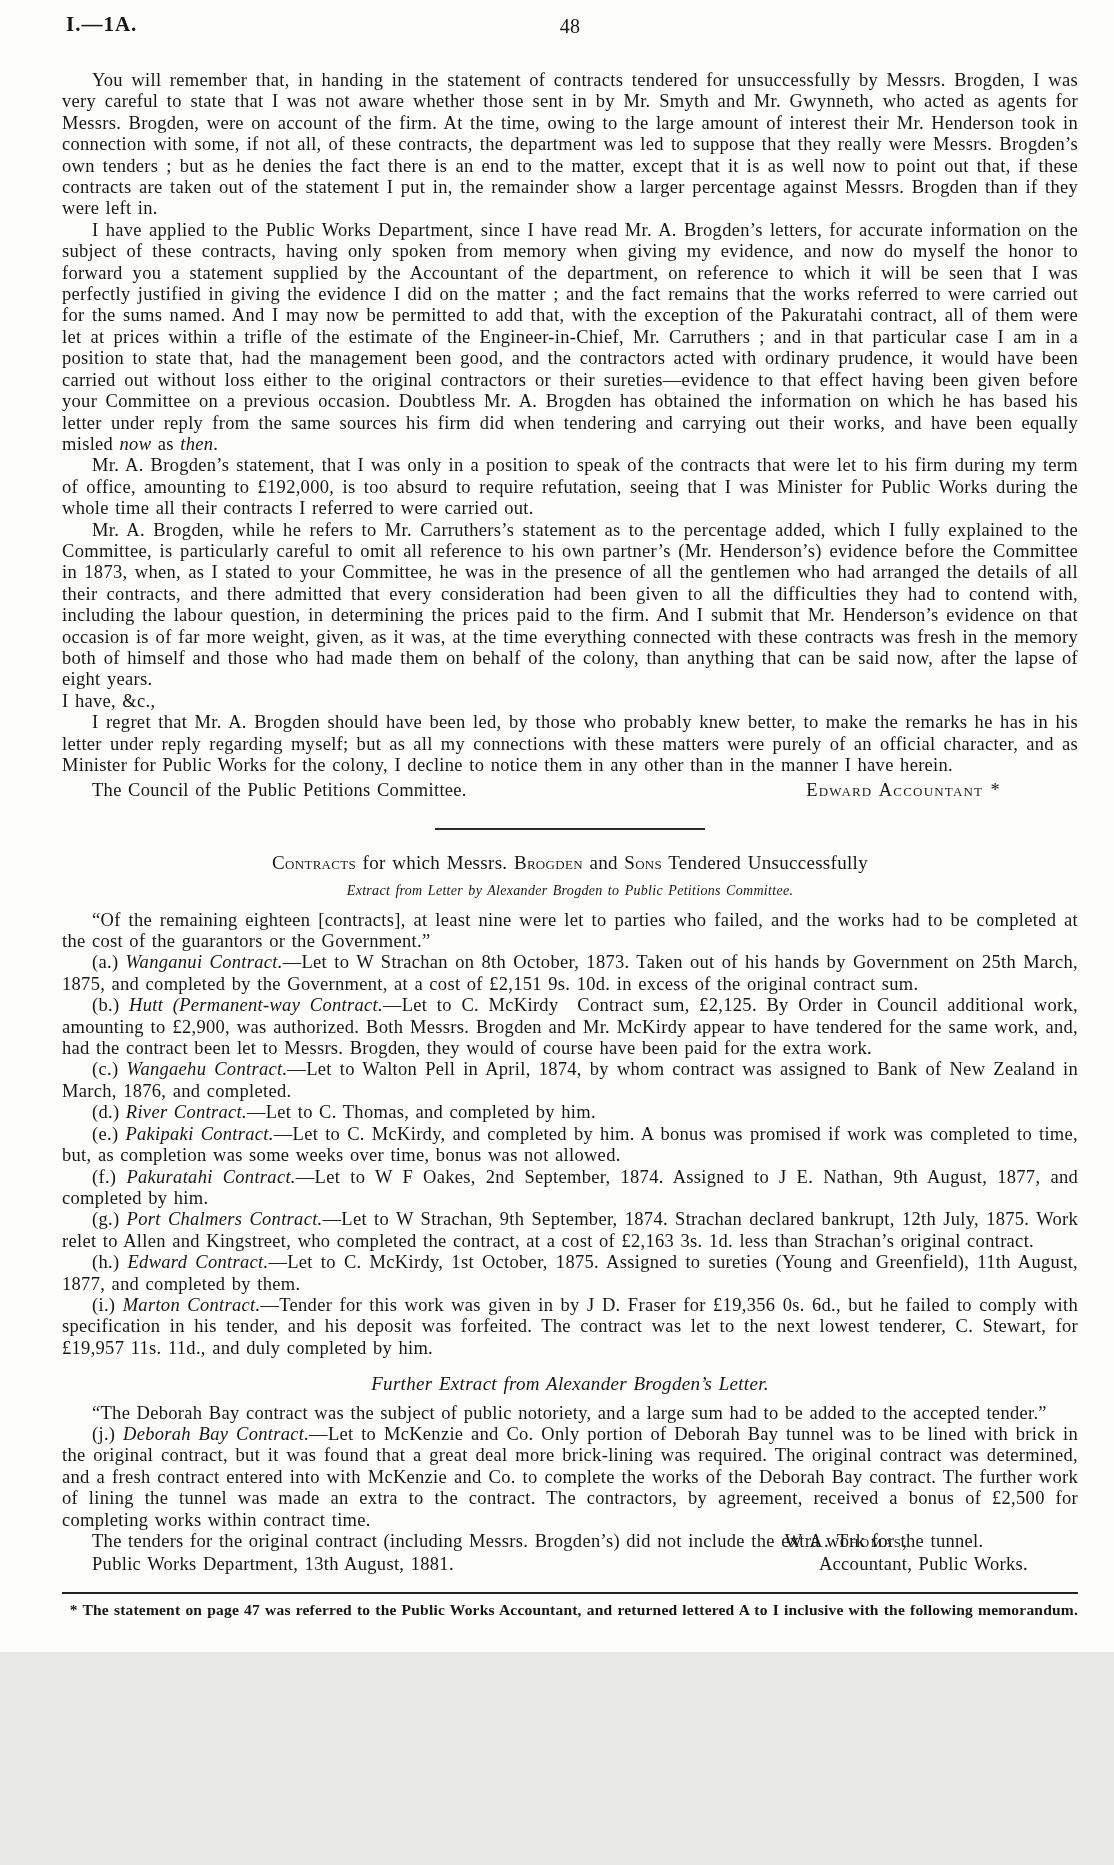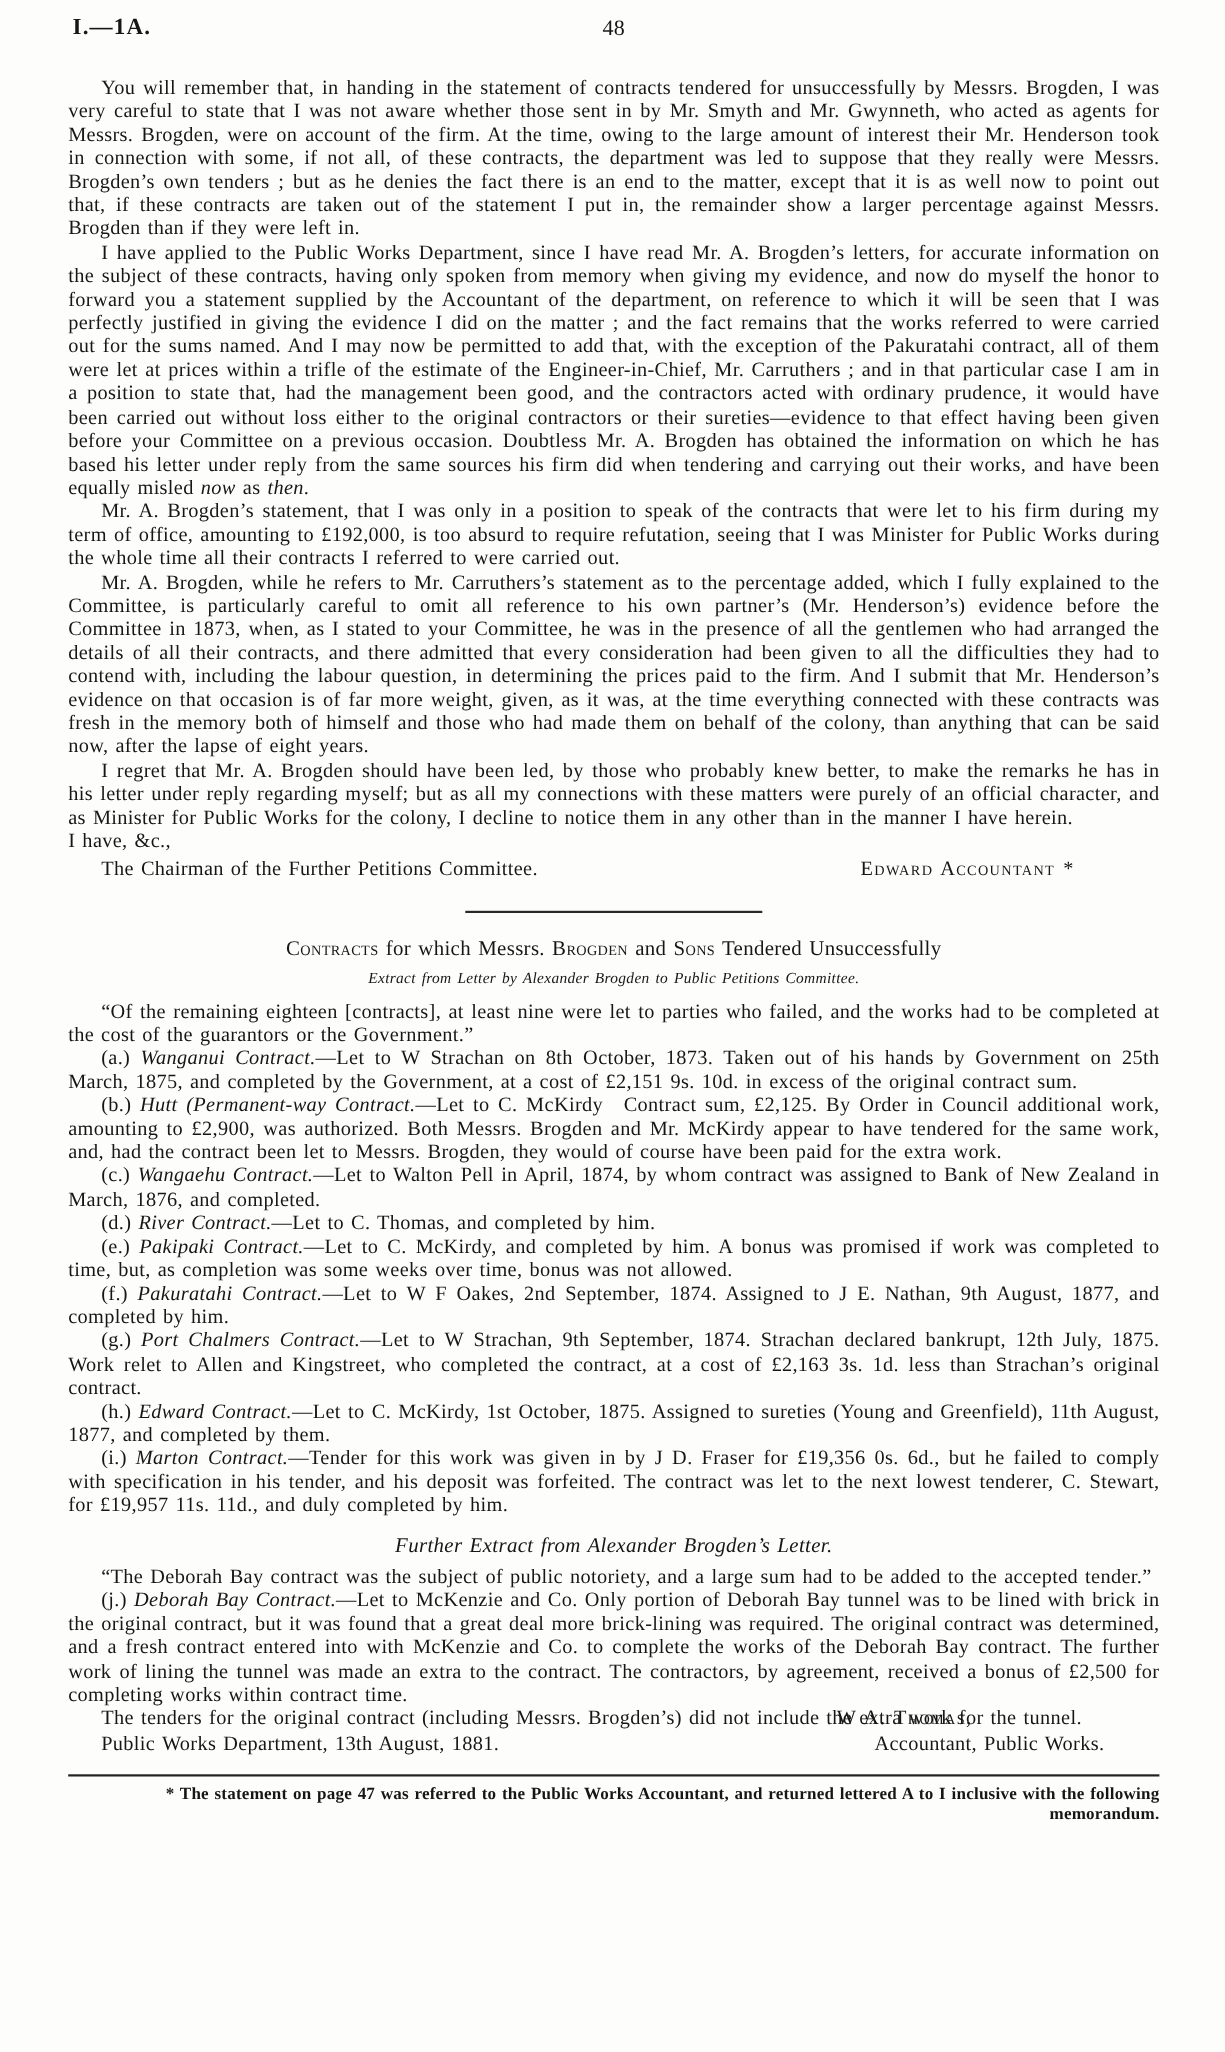--- a/index.html
+++ b/index.html
@@ -1,30 +1,30 @@
 <!DOCTYPE html>
 <html><head>
 <meta charset="utf-8">
 <style>
   html, body { margin: 0; padding: 0; background: #e8e8e6; }
   .page {
     position: relative;
     width: 1114px;
-    height: 1865px;
+    height: 1652px;
     margin: 0 auto;
     background: #fdfdfb;
     color: #161616;
     font-family: "Liberation Serif", "DejaVu Serif", serif;
     font-size: 18.5px;
     line-height: 21.4px;
     letter-spacing: 0.3px;
     word-spacing: 1.5px;
     overflow: hidden;
     box-sizing: border-box;
-    padding: 12px 60px 0 62px;
+    padding: 12px 36px 0 62px;
   }
   .hdr { position: relative; height: 34px; }
   .docref {
     position: absolute; left: 4px; top: 2px;
     font-weight: bold; font-size: 21px; letter-spacing: 1px;
   }
   .pgnum {
     position: absolute; left: 50%; transform: translateX(-50%); top: 4px;
     font-size: 20px;
   }
@@ -65,24 +65,24 @@
   <div class="hdr">
     <span class="docref">I.—1A.</span>
     <span class="pgnum">48</span>
   </div>
 
   <div class="letter">
     <p class="body ind">You will remember that, in handing in the statement of contracts tendered for unsuccessfully by Messrs. Brogden, I was very careful to state that I was not aware whether those sent in by Mr. Smyth and Mr. Gwynneth, who acted as agents for Messrs. Brogden, were on account of the firm.  At the time, owing to the large amount of interest their Mr. Henderson took in connection with some, if not all, of these contracts, the department was led to suppose that they really were Messrs. Brogden’s own tenders ; but as he denies the fact there is an end to the matter, except that it is as well now to point out that, if these contracts are taken out of the statement I put in, the remainder show a larger percentage against Messrs. Brogden than if they were left in.</p>
     <p class="body ind"><span>I have applied to the Public Works Department, since I have read Mr. A. Brogden’s letters, for accurate information on the subject of these contracts, having only spoken from memory when giving my evidence, and now do myself the honor to forward you a statement supplied by the Accountant of the department, on reference to which it will be seen that I was perfectly justified in giving the evidence I did on the matter ; and the fact remains that the works referred to were carried out for the sums named.  And I may now be permitted to add that, with the exception of the Pakuratahi contract, all of them were let at prices within a trifle of the estimate of the Engineer-in-Chief, Mr. Carruthers ; and in that particular case I am in a position to state that, had the management been good, and the contractors acted with ordinary prudence, it would have been carried out without loss either to the original contractors or their sureties—evidence to that effect having been given before your Committee on a previous occasion.  Doubtless Mr. A. Brogden has obtained the information on which he has based his letter under reply from the same sources his firm did when tendering and carrying out their works, and have been equally misled </span><span class="ital">now</span><span> as </span><span class="ital">then</span><span>.</span></p>
     <p class="body ind">Mr. A. Brogden’s statement, that I was only in a position to speak of the contracts that were let to his firm during my term of office, amounting to £192,000, is too absurd to require refutation, seeing that I was Minister for Public Works during the whole time all their contracts I referred to were carried out.</p>
     <p class="body ind">Mr. A. Brogden, while he refers to Mr. Carruthers’s statement as to the percentage added, which I fully explained to the Committee, is particularly careful to omit all reference to his own partner’s (Mr. Henderson’s) evidence before the Committee in 1873, when, as I stated to your Committee, he was in the presence of all the gentlemen who had arranged the details of all their contracts, and there admitted that every consideration had been given to all the difficulties they had to contend with, including the labour question, in determining the prices paid to the firm.  And I submit that Mr. Henderson’s evidence on that occasion is of far more weight, given, as it was, at the time everything connected with these contracts was fresh in the memory both of himself and those who had made them on behalf of the colony, than anything that can be said now, after the lapse of eight years.</p>
+    <p class="body vale">I have, &amp;c.,</p>
     <p class="body ind">I regret that Mr. A. Brogden should have been led, by those who probably knew better, to make the remarks he has in his letter under reply regarding myself; but as all my connections with these matters were purely of an official character, and as Minister for Public Works for the colony, I decline to notice them in any other than in the manner I have herein.</p>
-    <p class="body vale">I have, &amp;c.,</p>
     <div class="sigrow">
-      <span class="addressee">The Chairman of the Further Petitions Committee.</span>
+      <span class="addressee">The Council of the Public Petitions Committee.</span>
       <span class="signame"><span class="sc">Edward Accountant</span><span> *</span></span>
     </div>
   </div>
 
   <div class="divider"></div>
 
   <div class="secheading"><span class="sc">Contracts</span><span> for which Messrs. </span><span class="sc">Brogden</span><span> and </span><span class="sc">Sons</span><span> Tendered Unsuccessfully</span></div>
 
   <div class="subheading">Extract from Letter by Alexander Brogden to Public Petitions Committee.</div>
 

